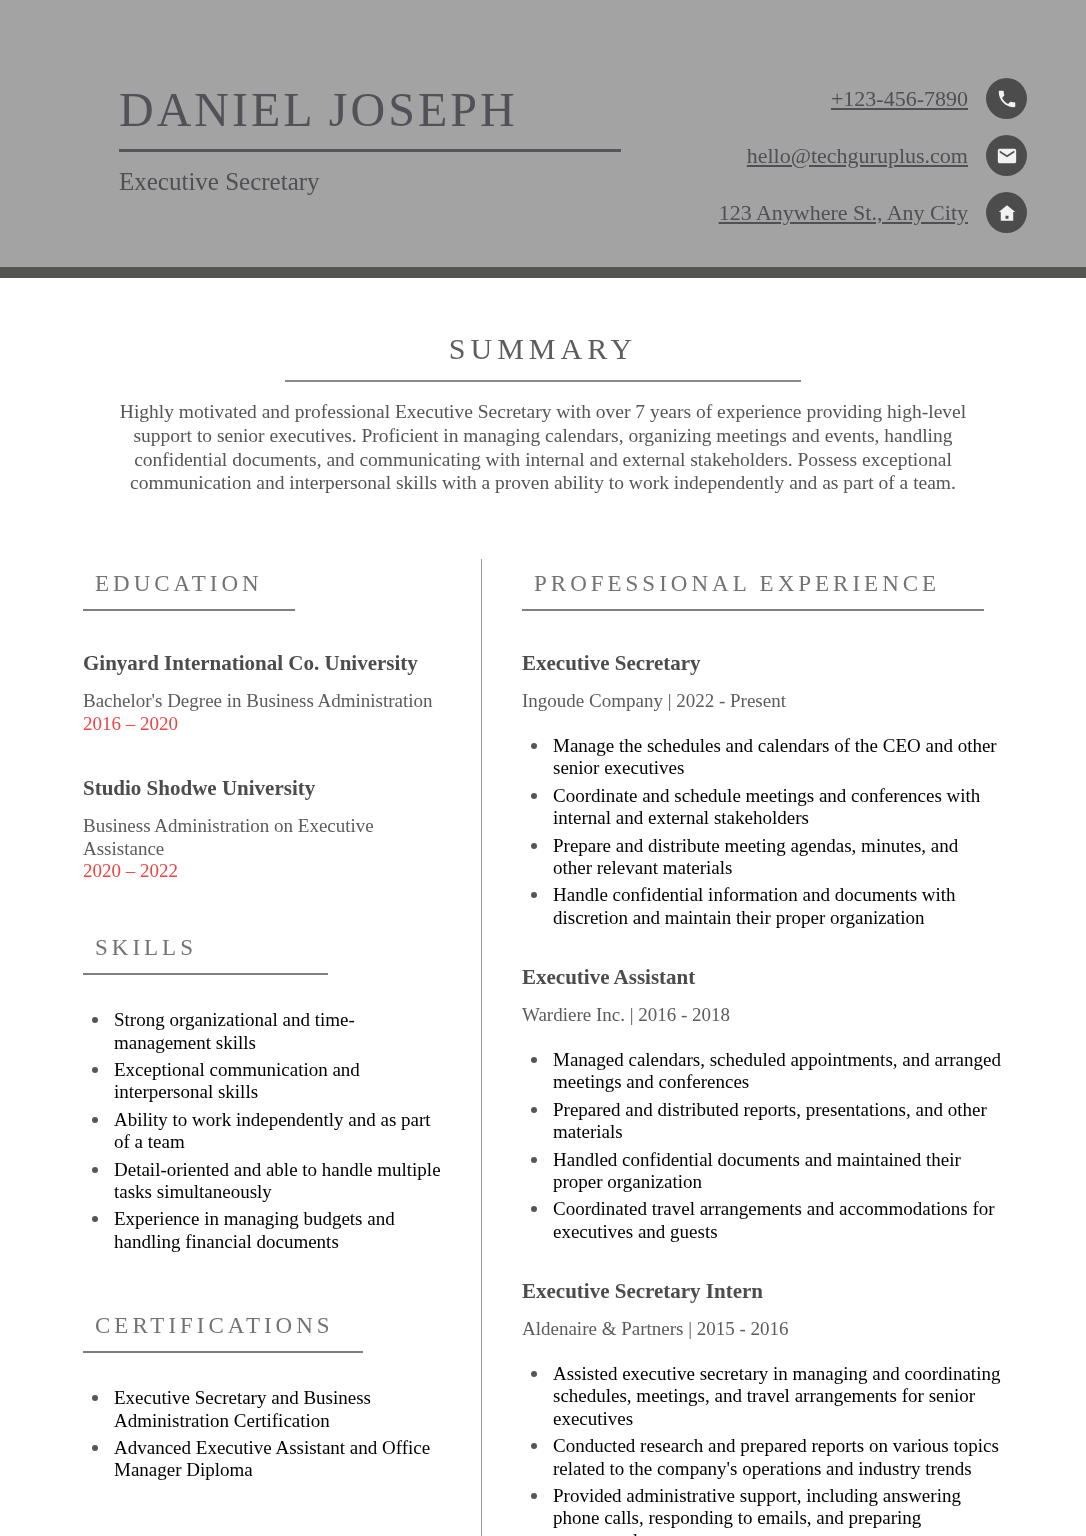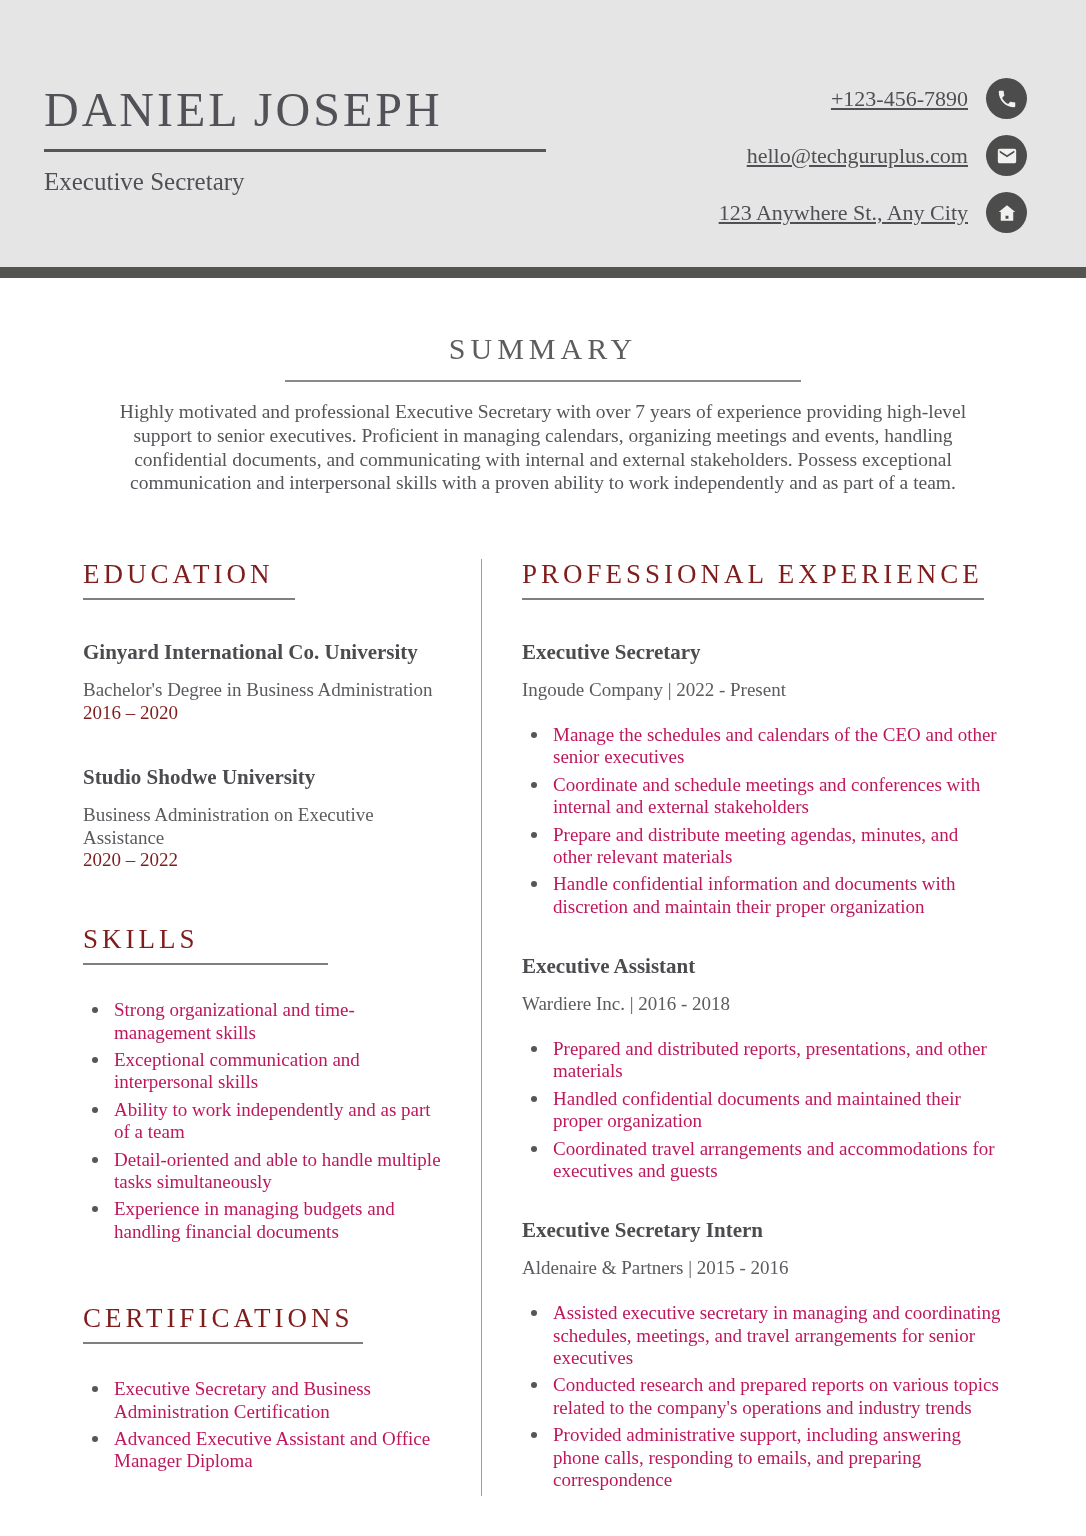--- a/index.html
+++ b/index.html
@@ -9,25 +9,25 @@
     background: #ffffff;
     font-family: "Liberation Serif", serif;
     color: #55555a;
     overflow: hidden;
   }
   .page { width: 1086px; height: 1536px; position: relative; }
 
   
   .header {
     height: 267px;
-    background: #e5e5e5;
+    background: #a3a3a3;
     box-sizing: border-box;
     display: flex;
     justify-content: space-between;
-    padding: 0 59px 0 44px;
+    padding: 0 59px 0 119px;
   }
   .header-left { padding-top: 82px; }
   .name {
     font-size: 48px;
     font-weight: 400;
     letter-spacing: 3px;
     color: #515157;
     margin: 0;
     white-space: nowrap;
   }
@@ -58,38 +58,38 @@
     font-size: 19.5px; line-height: 1.22; color: #55555a;
   }
 
   
   .columns { display: flex; margin-top: 64px; padding-left: 83px; }
   .col-left { width: 362px; flex: none; }
   .col-divider { width: 1px; background: #9b9b9b; margin-left: 36px; flex: none; }
   .col-right { width: 483px; margin-left: 40px; flex: none; }
 
   .section-heading {
-    font-size: 27px; font-weight: 400; letter-spacing: 4px;
-    color: #7f1d1d; margin: 0; white-space: nowrap;
+    font-size: 23px; font-weight: 400; letter-spacing: 4px;
+    color: #737373; margin: 12px; white-space: nowrap;
   }
   .section-rule { height: 2px; background: #7f7f7f; margin-top: 8px; }
   .rule-education { width: 212px; }
   .rule-skills { width: 245px; }
   .rule-certifications { width: 280px; }
   .rule-experience { width: 462px; }
 
   .edu-entry { margin-top: 40px; }
   .entry-title { font-size: 21px; font-weight: 700; color: #4c4c50; margin-top: 33px; }
   .entry-sub { font-size: 19px; color: #5b5b60; line-height: 1.2; margin-top: 14px; }
-  .entry-dates { font-size: 19px; color: #7f1d1d; line-height: 1.2; }
+  .entry-dates { font-size: 19px; color: #ef4444; line-height: 1.2; }
 
   .skills-block { margin-top: 52px; }
   .certs-block { margin-top: 60px; }
 
-  ul.bullets { list-style: none; margin: 34px 4px 0 0; padding: 0; font-size: 19px; color: #be185d; line-height: 1.18; }
+  ul.bullets { list-style: none; margin: 34px 4px 0 0; padding: 0; font-size: 19px; color: #000000; line-height: 1.18; }
   ul.bullets li { position: relative; padding-left: 31px; margin-bottom: 5px; }
   ul.bullets li::before {
     content: ""; position: absolute; left: 9px; top: 8px;
     width: 6px; height: 6px; border-radius: 50%; background: #55555a;
   }
 
   .job { margin-top: 40px; }
   .job ul.bullets { margin-top: 22px; }
   .job + .job { margin-top: 36px; }
 </style>
@@ -200,20 +200,21 @@
             <li>Coordinate and schedule meetings and conferences with internal and external stakeholders</li>
             <li>Prepare and distribute meeting agendas, minutes, and other relevant materials</li>
             <li>Handle confidential information and documents with discretion and maintain their proper organization</li>
           </ul>
         </div>
 
         <div class="job">
           <div class="entry-title">Executive Assistant</div>
           <div class="entry-sub">Wardiere Inc. | 2016 - 2018</div>
           <ul class="bullets">
+            <li>Managed calendars, scheduled appointments, and arranged meetings and conferences</li>
             <li>Prepared and distributed reports, presentations, and other materials</li>
             <li>Handled confidential documents and maintained their proper organization</li>
             <li>Coordinated travel arrangements and accommodations for executives and guests</li>
           </ul>
         </div>
 
         <div class="job">
           <div class="entry-title">Executive Secretary Intern</div>
           <div class="entry-sub">Aldenaire &amp; Partners | 2015 - 2016</div>
           <ul class="bullets">

